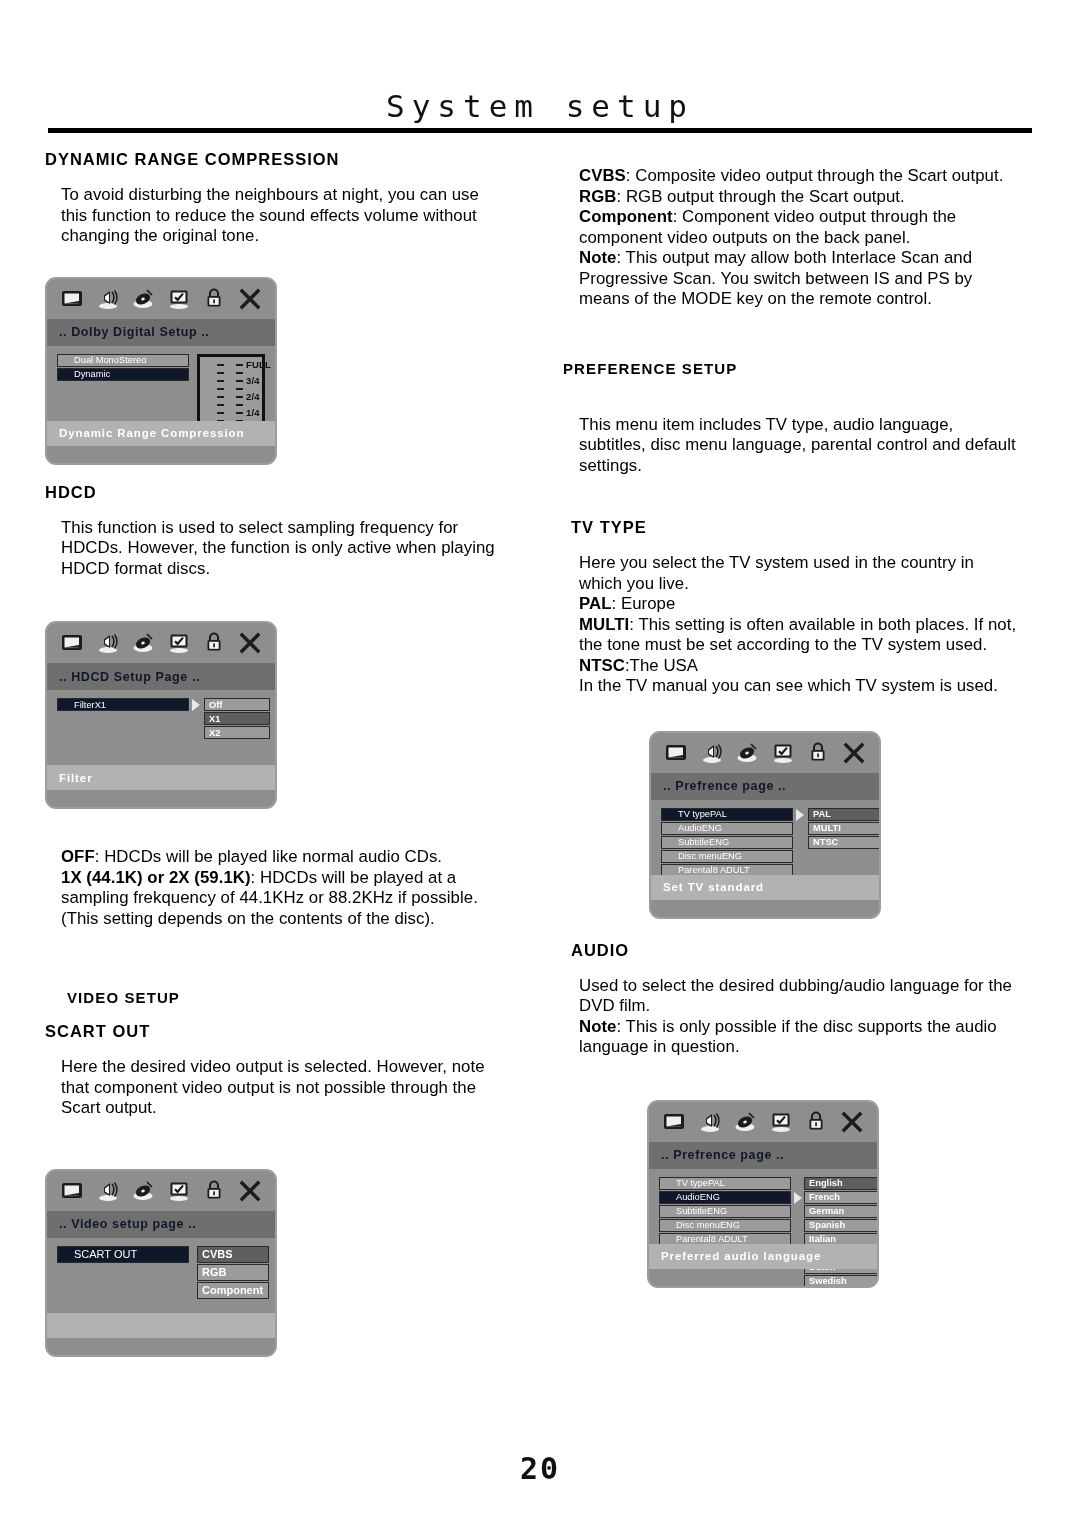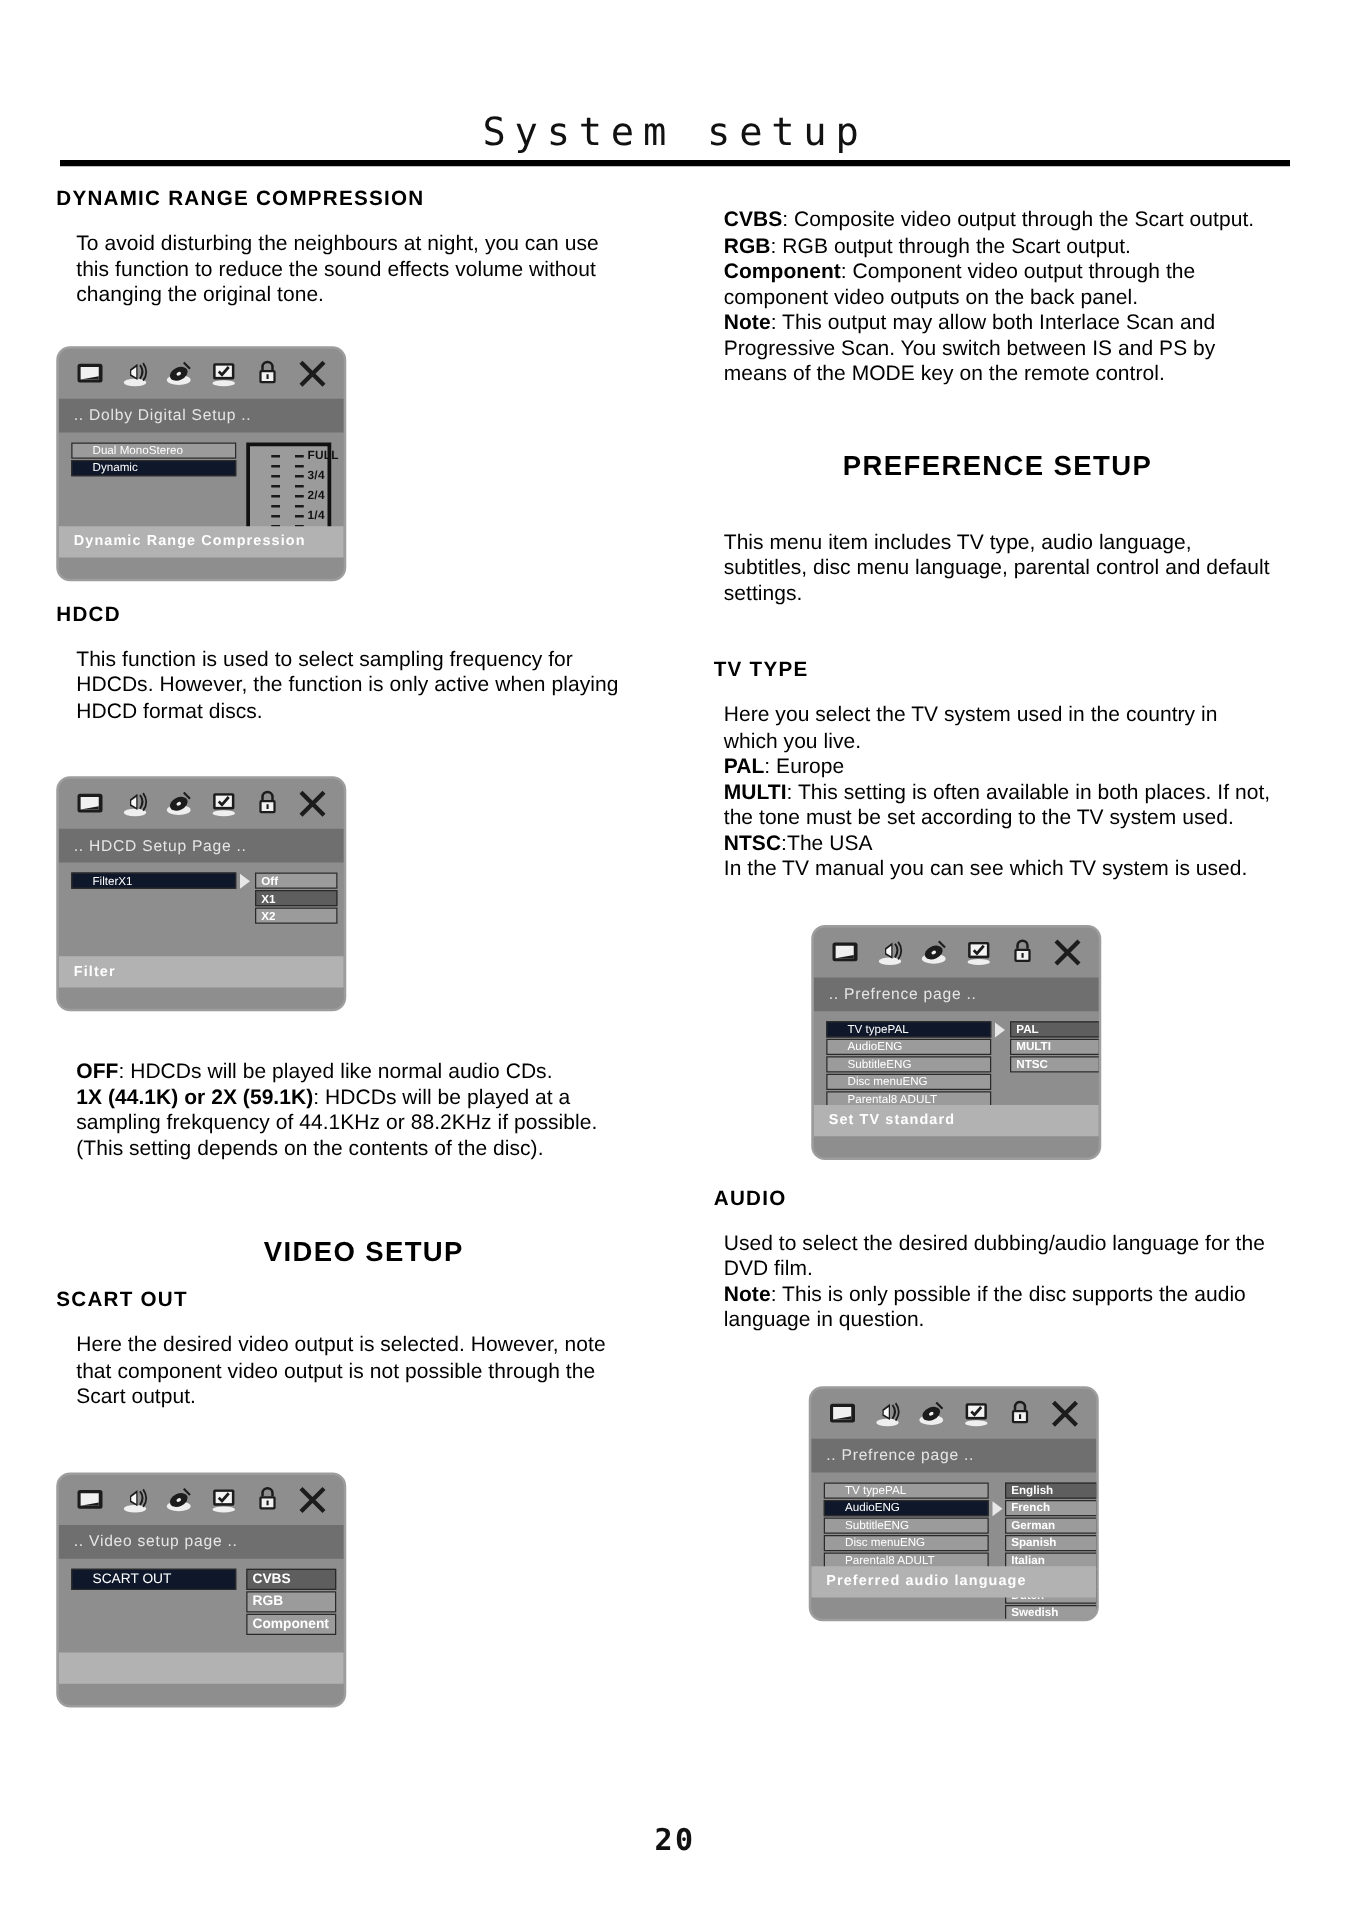--- a/index.html
+++ b/index.html
@@ -41,25 +41,24 @@
   
   .col {
     position: absolute;
     top: 150px;
     width: 470px;
   }
   .col-left  { left: 45px; }
   .col-right { left: 563px; }
 
   .h-section {
-    font-size: 22px;
+    font-size: 15px;
     font-weight: bold;
     letter-spacing: 1.1px;
     margin: 0 0 16px 22px;
-    text-align: center;
   }
   .h-sub {
     font-size: 16.5px;
     font-weight: bold;
     letter-spacing: 1.0px;
     margin: 0 0 1px 0;
   }
   .h-sub-ind { margin-left: 8px; }
 
   p.body {
@@ -97,23 +96,23 @@
     align-items: center;
     justify-content: space-between;
     padding: 0 13px;
     box-sizing: border-box;
   }
   .osd-icon { width: 24px; height: 24px; display: block; }
 
   .osd-titlebar {
     height: 27px;
     background: #6f6f6f;
-    color: #e5e5e5;
+    color: #0f172a;
     font-size: 12.5px;
-    font-weight: normal;
+    font-weight: bold;
     letter-spacing: 0.6px;
     display: flex;
     align-items: center;
     padding-left: 12px;
     box-sizing: border-box;
     white-space: nowrap;
   }
 
   .osd-body {
     position: relative;
@@ -237,21 +236,21 @@
   }
 
   
   .page-number {
     position: absolute;
     bottom: 42px;
     left: 0;
     width: 1080px;
     text-align: center;
     font-family: "DejaVu Sans Mono", monospace;
-    font-size: 24px;
+    font-size: 30px;
     font-weight: bold;
     letter-spacing: 2px;
     color: #111;
   }
   .fig-wrap  { display: block; }
 </style>
 </head>
 <body>
 
 <div class="page-title">System setup</div>

